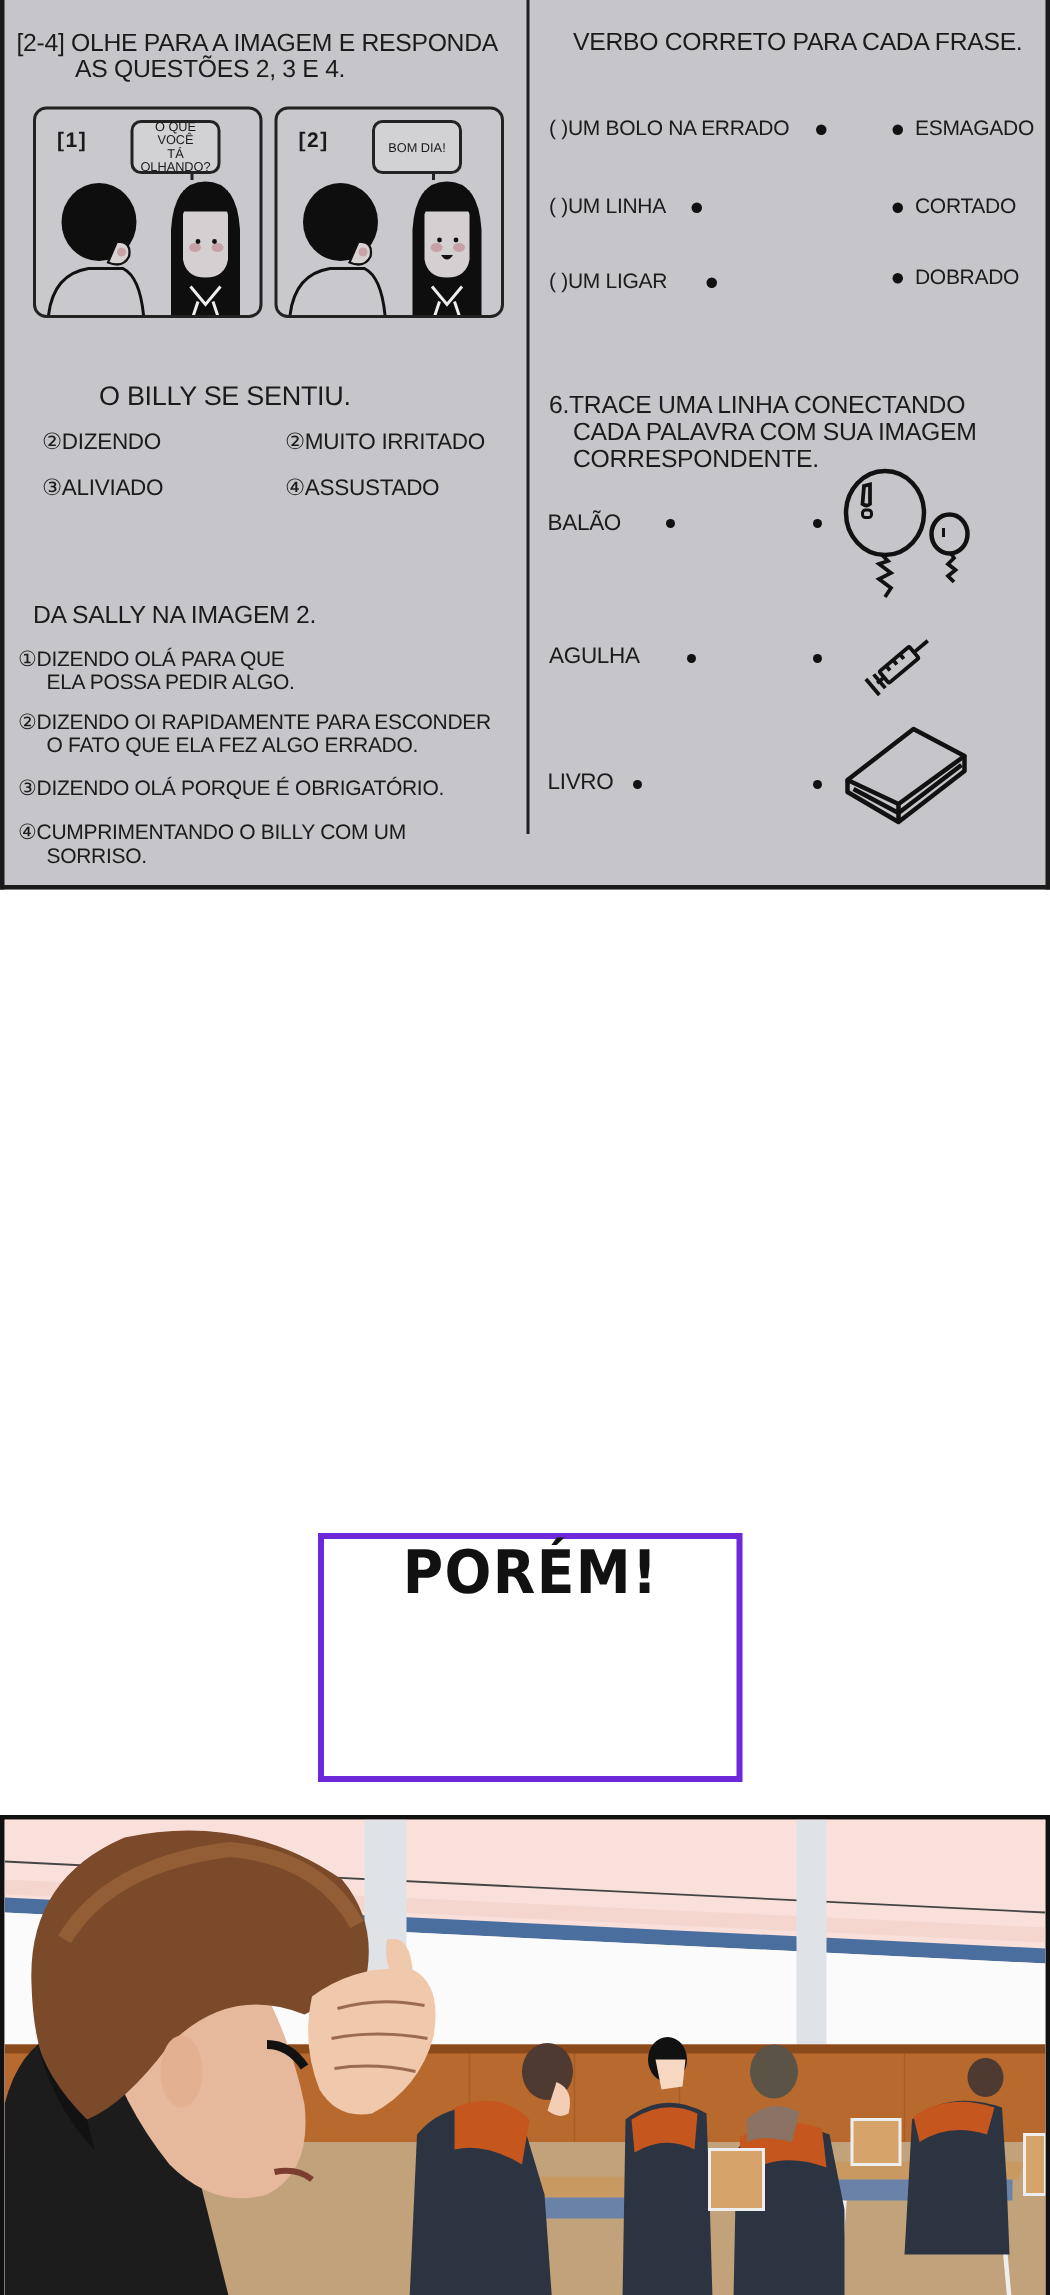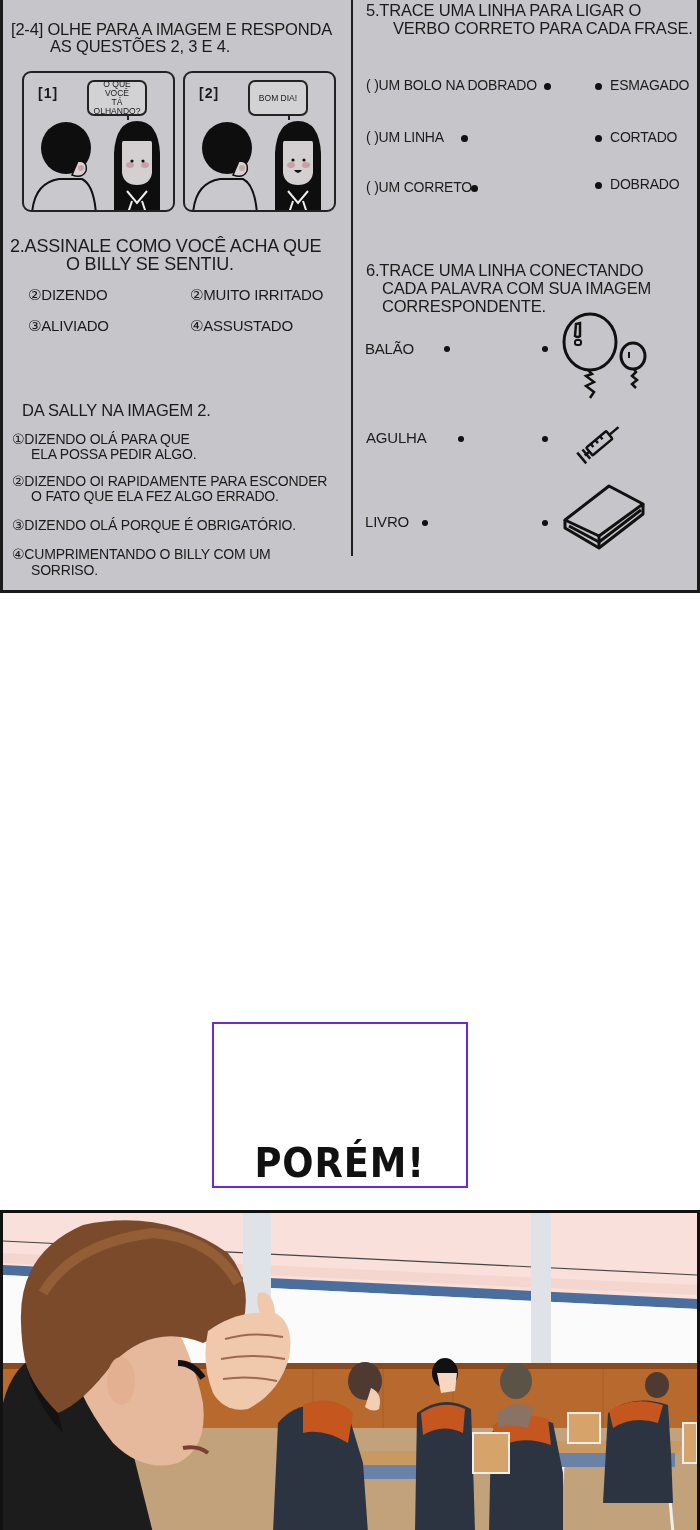--- a/index.html
+++ b/index.html
@@ -37,23 +37,23 @@
     }
     .comic .bubble:after {
       content: ""; position: absolute; left: 38px; bottom: -6px; width: 2px; height: 6px; background: #222;
     }
     .comic svg { position: absolute; left: 0; top: 40px; }
 
     .dot { position: absolute; width: 7px; height: 7px; border-radius: 50%; background: #111; }
 
     
     .caption {
-      position: absolute; left: 212px; top: 1022px; width: 256px; height: 166px;
-      border: 2px solid #6d28d9; background: #fff;
-      display: flex; align-items: flex-end; justify-content: center;
+      position: absolute; left: 212px; top: 1022px; width: 283px; height: 166px;
+      border: 4px solid #6d28d9; background: #fff;
+      display: flex; align-items: flex-start; justify-content: center;
     }
     .caption span {
       font-family: "DejaVu Sans", sans-serif; font-weight: bold; font-size: 40px; letter-spacing: 1px; color: #111;
       transform: scaleX(0.92);
     }
 
     
     .panel {
       position: absolute; left: 0; top: 1210px; width: 700px; height: 320px;
       border: 3px solid #111; border-bottom: none; overflow: hidden;
@@ -109,21 +109,20 @@
       <ellipse cx="106" cy="52" rx="4" ry="3" fill="#c7a1a8"></ellipse>
       <ellipse cx="121" cy="52" rx="4" ry="3" fill="#c7a1a8"></ellipse>
       <circle cx="108" cy="47" r="1.6" fill="#111"></circle>
       <circle cx="119" cy="47" r="1.6" fill="#111"></circle>
       <path d="M109 57 Q113 63 117 57 Z" fill="#111"></path>
       <path d="M103 78 L113 90 L123 78" fill="none" stroke="#eee" stroke-width="2"></path>
       <path d="M108 88 L104 100 M118 88 L122 100" stroke="#eee" stroke-width="2"></path>
     </svg>
   </div>
 
-  <div class="txt h-big" style="left:7px;top:237px;">2.ASSINALE COMO VOCÊ ACHA QUE</div>
   <div class="txt h-big" style="left:23px;top:255px;margin-left:40px;">O BILLY SE SENTIU.</div>
   <div class="txt opt" style="left:25px;top:287px;">②DIZENDO</div>
   <div class="txt opt" style="left:187px;top:287px;">②MUITO IRRITADO</div>
   <div class="txt opt" style="left:25px;top:318px;">③ALIVIADO</div>
   <div class="txt opt" style="left:187px;top:318px;">④ASSUSTADO</div>
 
   <div class="txt h-mid" style="left:19px;top:402px;">DA SALLY NA IMAGEM 2.</div>
 
   <div>
     <div class="txt opt-s" style="left:9px;top:432px;">①DIZENDO OLÁ PARA QUE</div>
@@ -134,34 +133,33 @@
     <div class="txt opt-s" style="left:28px;top:489px;">O FATO QUE ELA FEZ ALGO ERRADO.</div>
   </div>
   <div>
     <div class="txt opt-s" style="left:9px;top:518px;">③DIZENDO OLÁ PORQUE É OBRIGATÓRIO.</div>
   </div>
   <div>
     <div class="txt opt-s" style="left:9px;top:547px;">④CUMPRIMENTANDO O BILLY COM UM</div>
     <div class="txt opt-s" style="left:28px;top:563px;">SORRISO.</div>
   </div>
 
-  <div class="txt h-mid" style="left:363px;top:2px;">5.TRACE UMA LINHA PARA LIGAR O</div>
-  <div class="txt h-mid" style="left:390px;top:20px;">VERBO CORRETO PARA CADA FRASE.</div>
-
-  <div class="txt opt-s" style="left:363px;top:78px;">(   )UM BOLO NA DOBRADO</div>
+  <div class="txt h-mid" style="left:379px;top:20px;">VERBO CORRETO PARA CADA FRASE.</div>
+
+  <div class="txt opt-s" style="left:363px;top:78px;">(   )UM BOLO NA ERRADO</div>
   <div class="dot" style="left:541px;top:83px;"></div>
   <div class="dot" style="left:592px;top:83px;"></div>
   <div class="txt opt-s" style="left:607px;top:78px;">ESMAGADO</div>
 
   <div class="txt opt-s" style="left:363px;top:130px;">(   )UM LINHA</div>
   <div class="dot" style="left:458px;top:135px;"></div>
   <div class="dot" style="left:592px;top:135px;"></div>
   <div class="txt opt-s" style="left:607px;top:130px;">CORTADO</div>
 
-  <div class="txt opt-s" style="left:363px;top:180px;">(   )UM CORRETO</div>
+  <div class="txt opt-s" style="left:363px;top:180px;">(   )UM LIGAR</div>
   <div class="dot" style="left:468px;top:185px;"></div>
   <div class="dot" style="left:592px;top:182px;"></div>
   <div class="txt opt-s" style="left:607px;top:177px;">DOBRADO</div>
 
   <div class="txt h-mid" style="left:363px;top:262px;">6.TRACE UMA LINHA CONECTANDO</div>
   <div class="txt h-mid" style="left:379px;top:280px;">CADA PALAVRA COM SUA IMAGEM</div>
   <div class="txt h-mid" style="left:379px;top:298px;">CORRESPONDENTE.</div>
 
   <div class="txt opt" style="left:362px;top:341px;">BALÃO</div>
   <div class="dot" style="left:441px;top:346px;width:6px;height:6px;"></div>

